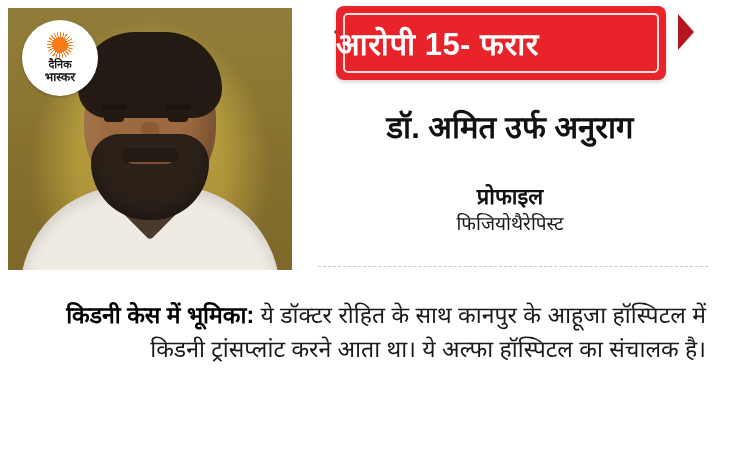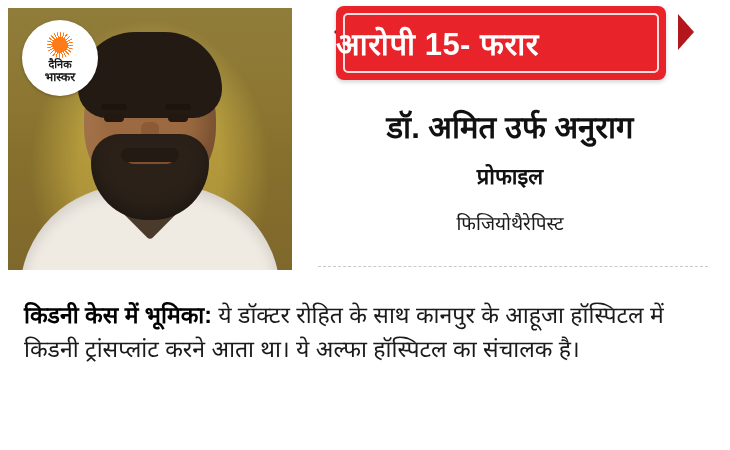--- a/index.html
+++ b/index.html
@@ -275,21 +275,21 @@
     text-align: center;
     font-size: 31px;
     font-weight: bold;
     color: #111111;
     line-height: 1.2;
     margin-top: 13px;
   }
   .profile-label {
     position: absolute;
     left: 300px;
-    top: 160px;
+    top: 180px;
     width: 420px;
     text-align: center;
     font-size: 22px;
     font-weight: bold;
     color: #111111;
   }
   .profile-value {
     position: absolute;
     left: 300px;
     top: 210px;
@@ -305,21 +305,21 @@
     width: 390px;
     border-top: 1px dashed #c9c9c9;
   }
 
   
   .body-text {
     position: absolute;
     left: 24px;
     top: 298px;
     width: 682px;
-    text-align: left;
+    text-align: right;
     font-size: 23px;
     line-height: 1.48;
     color: #1a1a1a;
   }
   .body-text .lead {
     font-weight: bold;
     color: #000000;
   }
 </style>
 </head>

